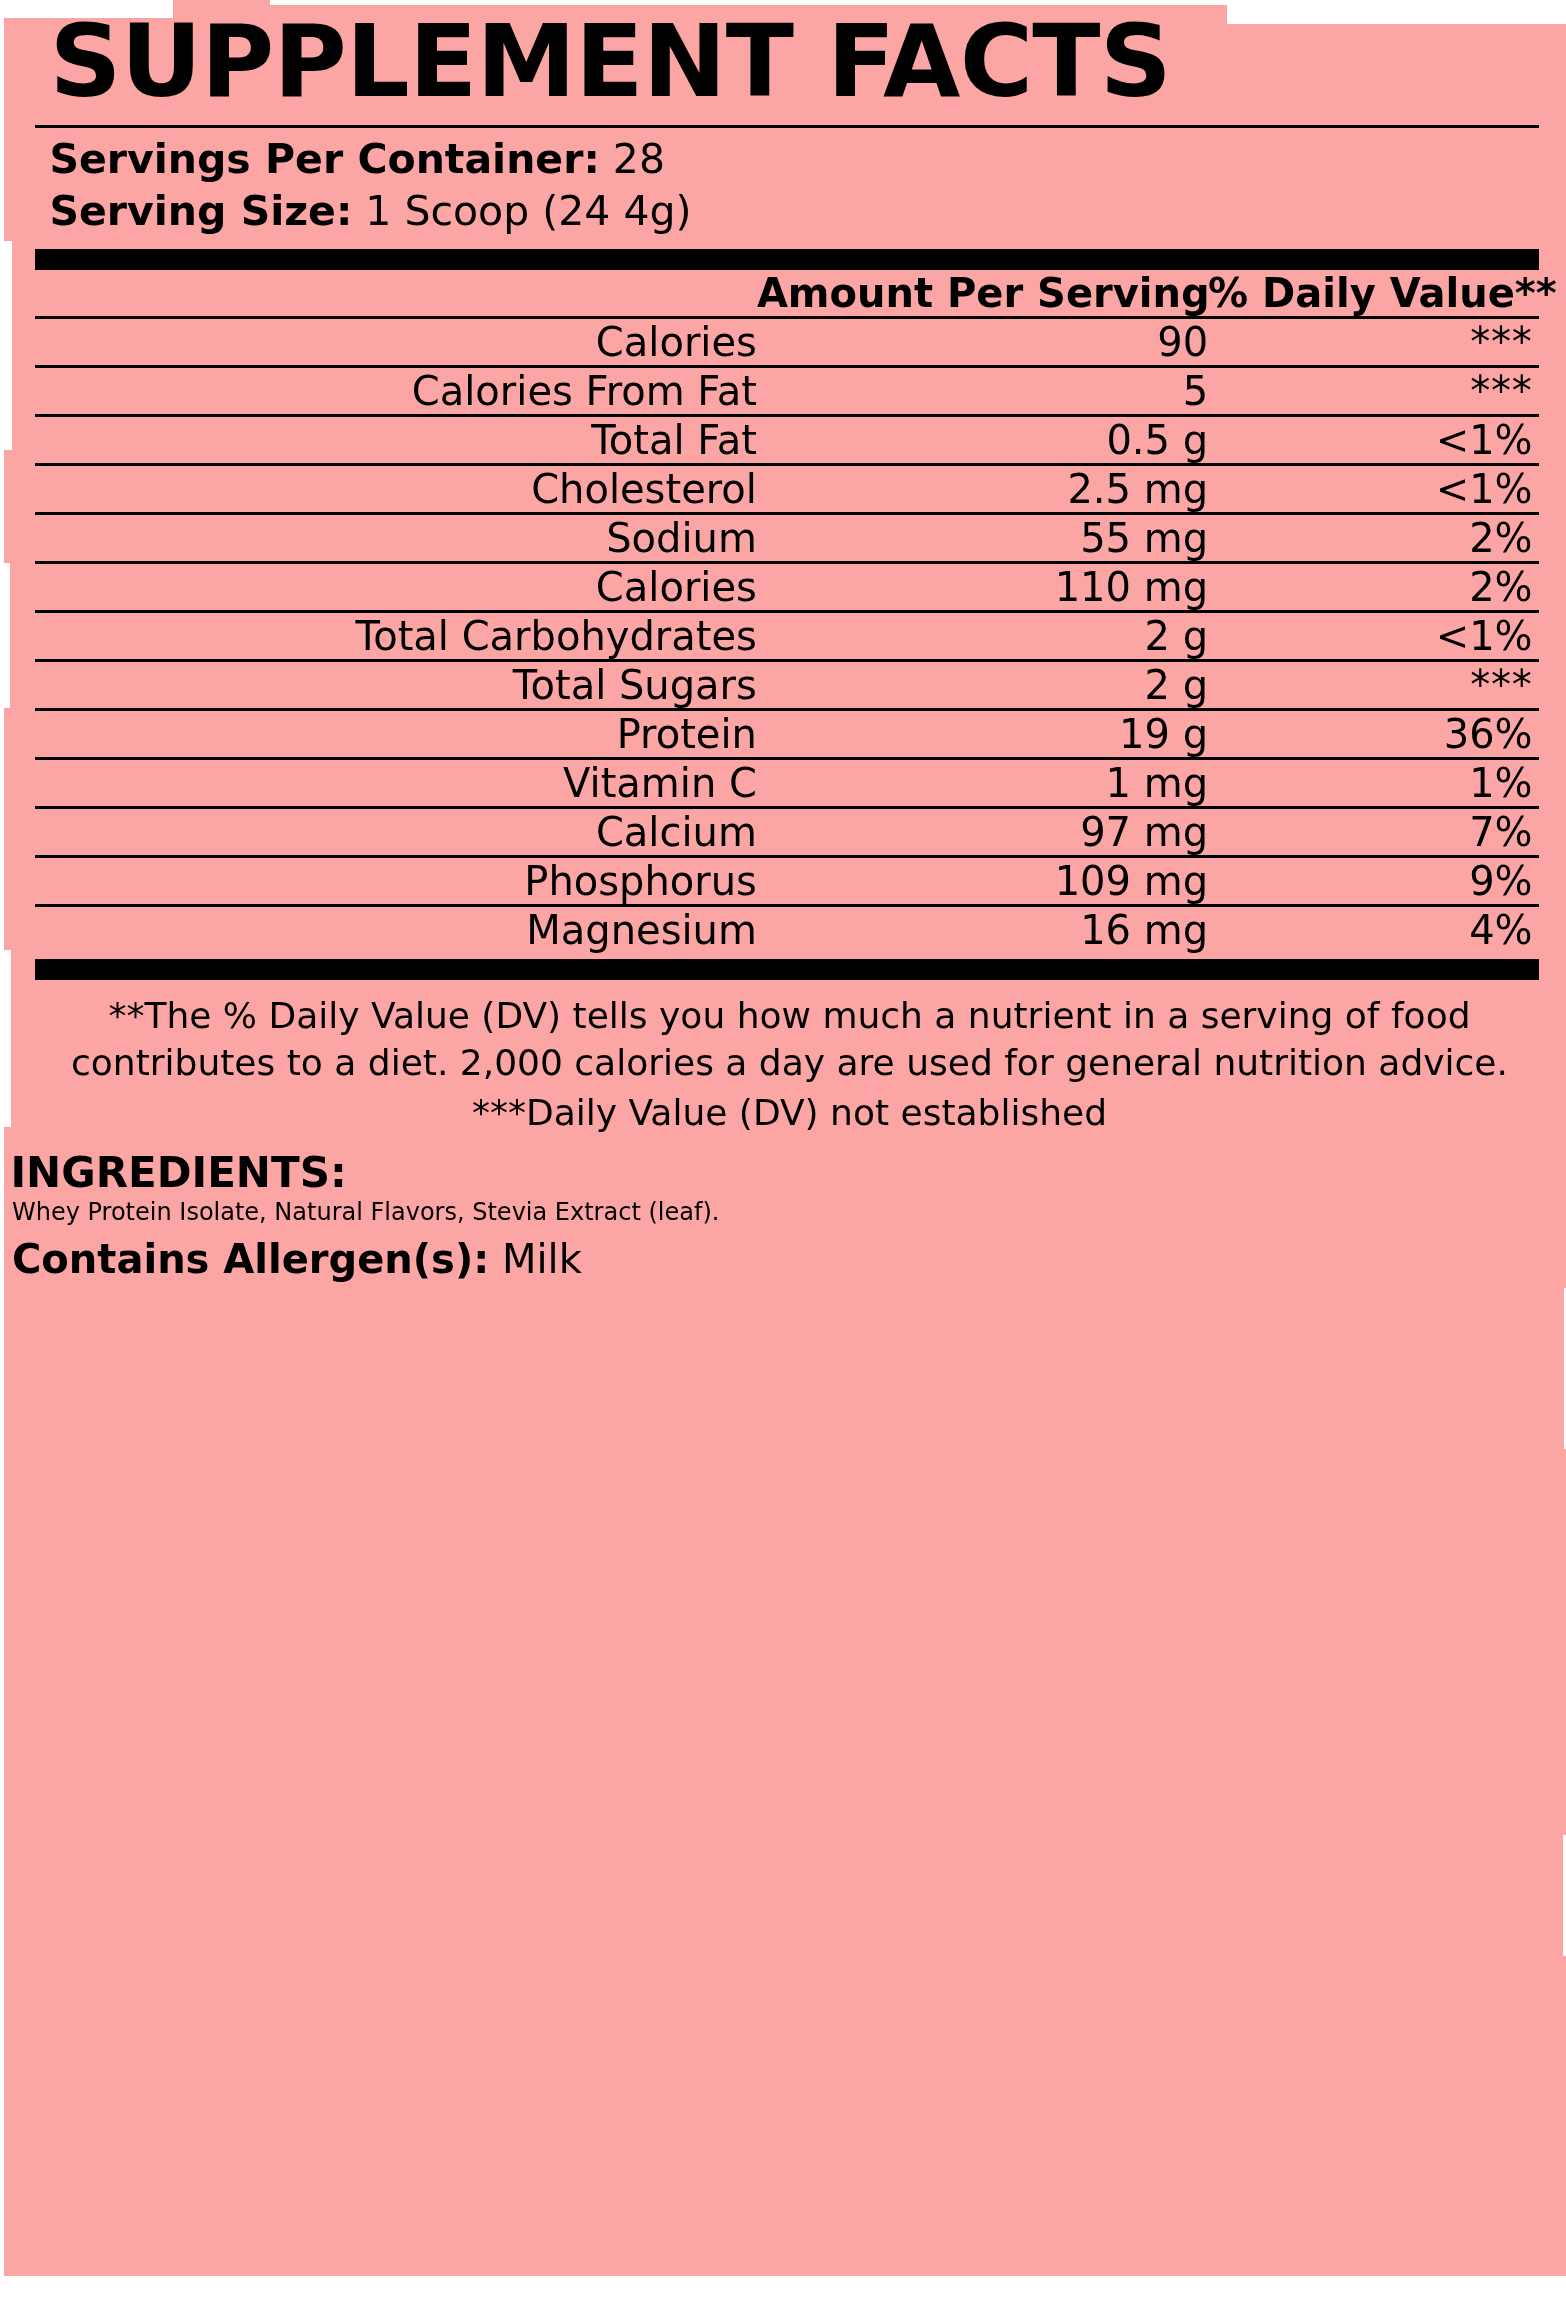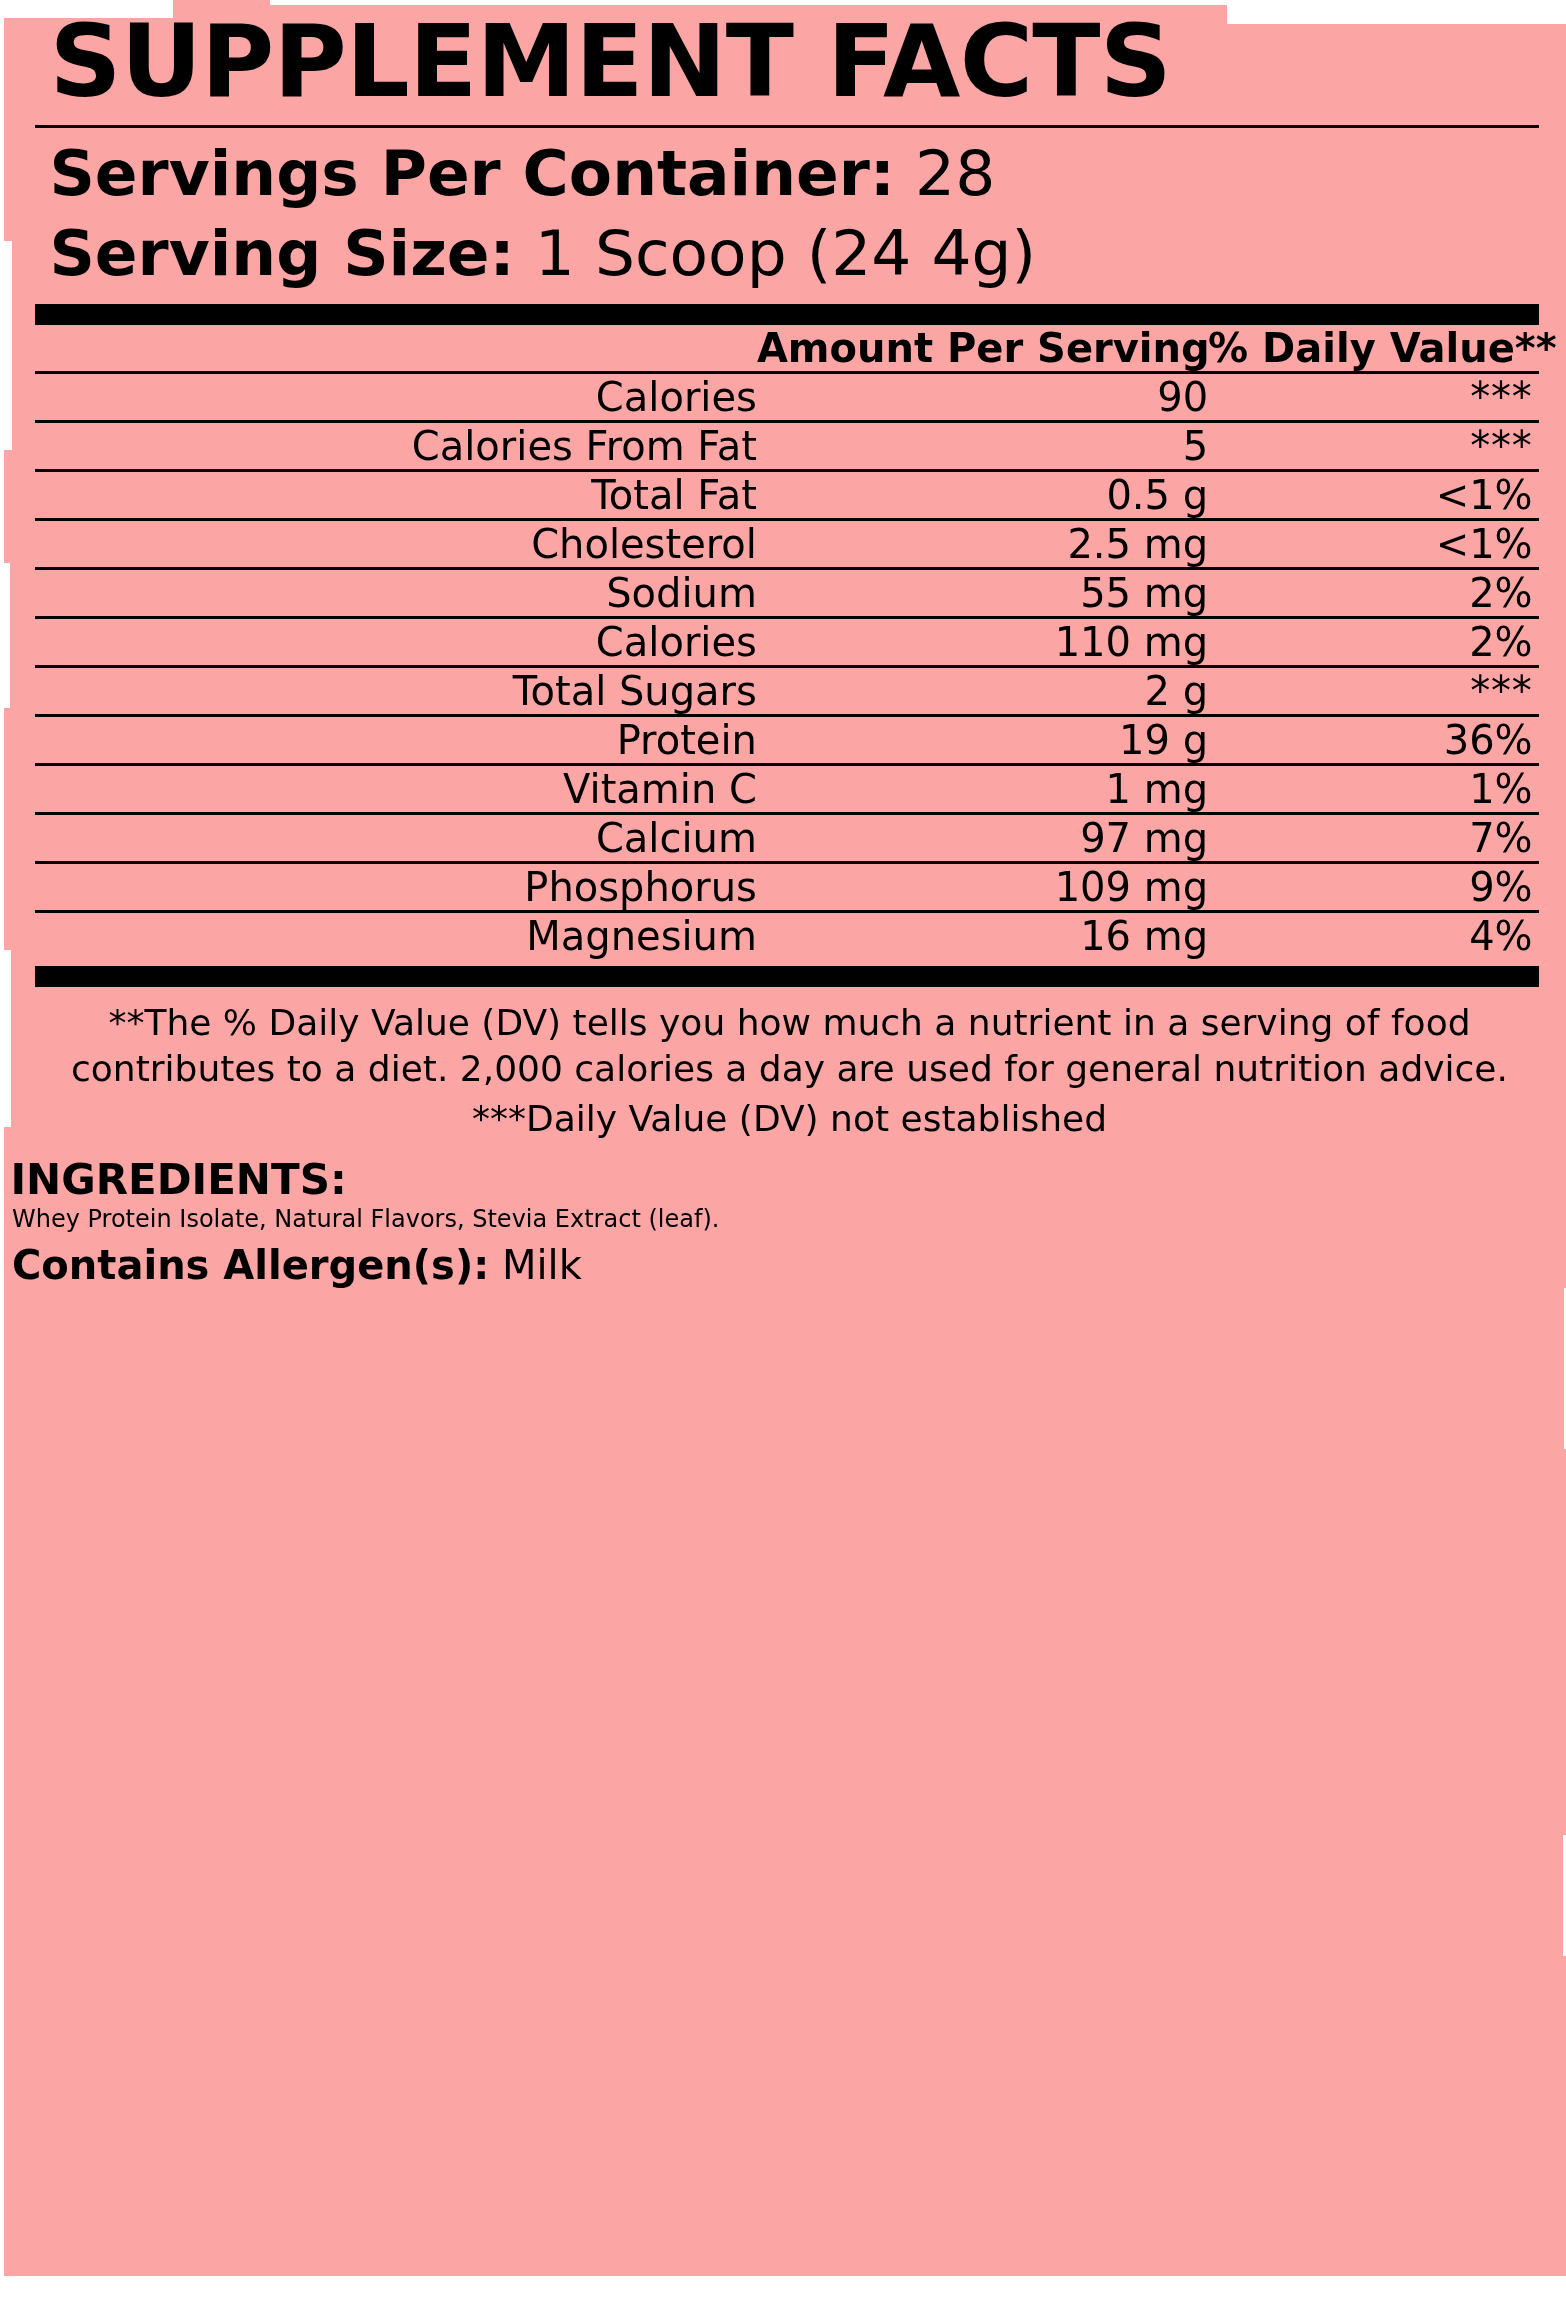--- a/index.html
+++ b/index.html
@@ -73,21 +73,21 @@
     height: 21px;
     background: #000;
     margin: 6.4px 0 0 0;
   }
 
   
   .servings {
     padding: 6.4px 0 3.2px 14.5px;
   }
   .serv-line {
-    font-size: 63px;
+    font-size: 41px;
     line-height: 1.26;
     color: #000;
     white-space: nowrap;
   }
   .serv-line .lbl { font-weight: 700; }
   .serv-line .val { font-weight: 400; }
 
   
   table.facts {
     width: 100%;
@@ -235,20 +235,25 @@
         <tr class="frow">
           <td class="name">Sodium</td>
           <td class="amount">55 mg</td>
           <td class="dv">2%</td>
         </tr>
         <tr class="frow">
           <td class="name">Calories</td>
           <td class="amount">110 mg</td>
           <td class="dv">2%</td>
         </tr>
+        <tr class="frow">
+          <td class="name">Total Carbohydrates</td>
+          <td class="amount">2 g</td>
+          <td class="dv">&lt;1%</td>
+        </tr>
         <tr class="frow indent">
           <td class="name">Total Sugars</td>
           <td class="amount">2 g</td>
           <td class="dv stars">***</td>
         </tr>
         <tr class="frow">
           <td class="name">Protein</td>
           <td class="amount">19 g</td>
           <td class="dv">36%</td>
         </tr>

